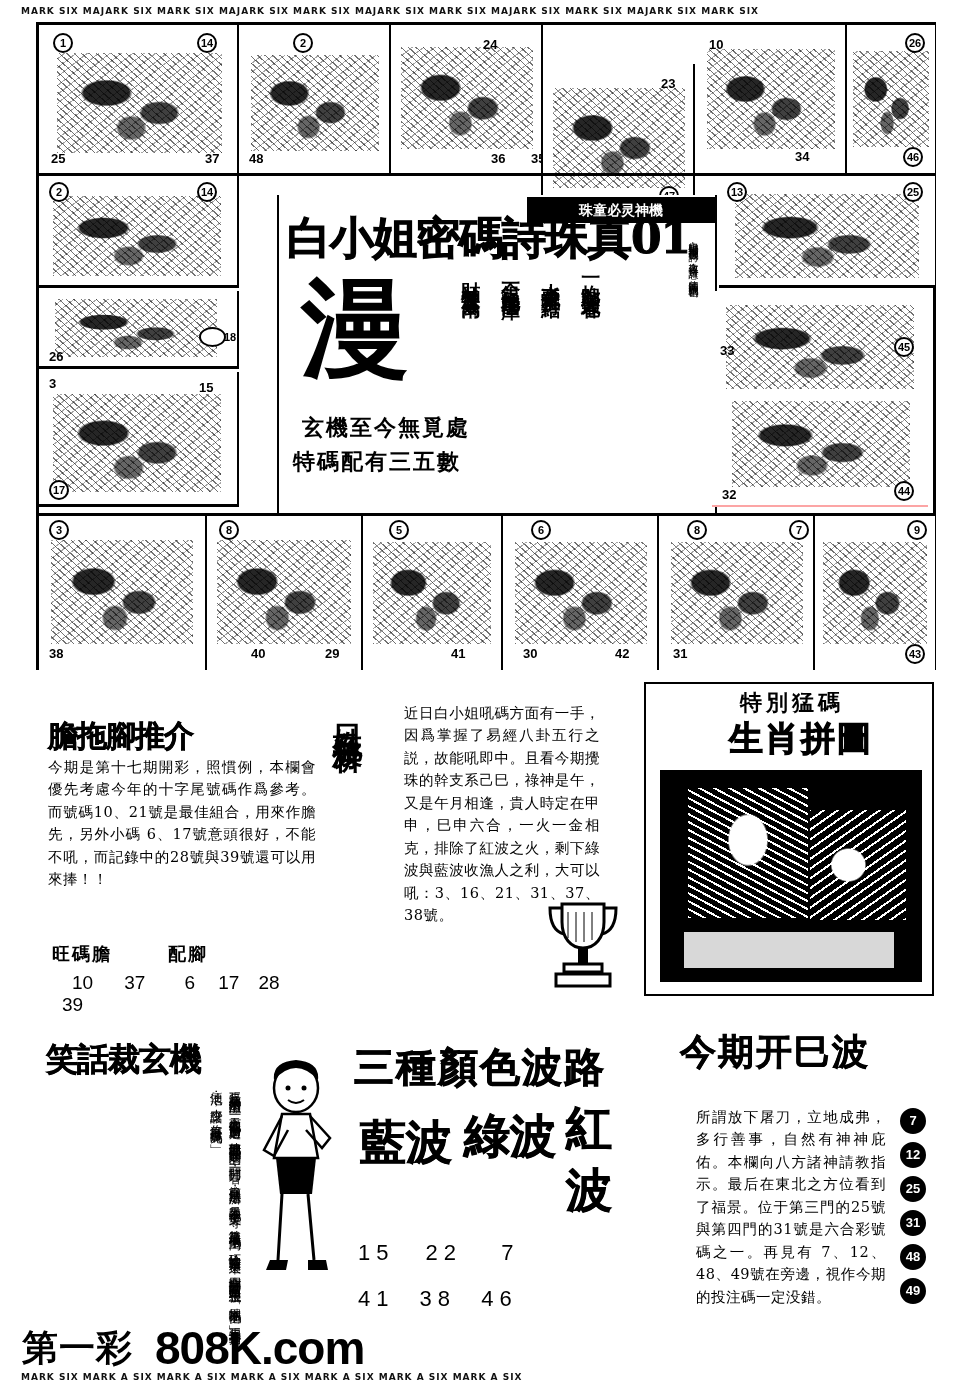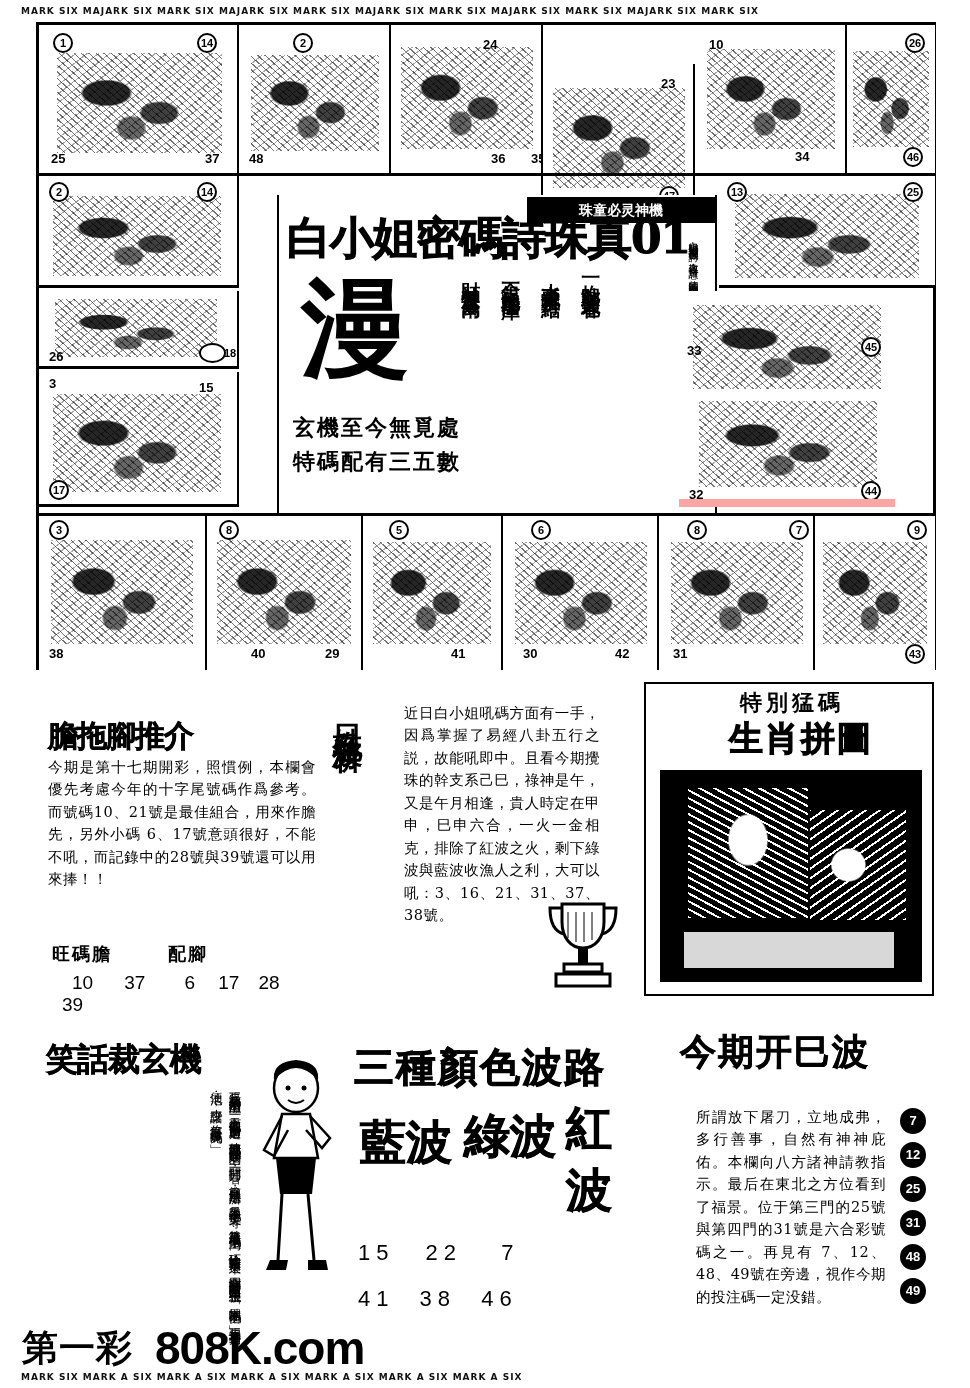--- a/index.html
+++ b/index.html
@@ -207,48 +207,48 @@
     <div class="hr-thick" style="left:0;top:148px;width:100%;height:3px;"></div>
 
     <div class="cell" style="left:0;top:151px;width:200px;height:112px;border-bottom:3px solid #000;">
       <div class="sketch" style="left:14px;top:20px;width:168px;height:80px;"></div>
       <div class="ball" style="left:10px;top:6px;">2</div>
       <div class="ball" style="left:158px;top:6px;">14</div>
     </div>
     <div class="cell" style="left:0;top:266px;width:200px;height:78px;border-bottom:3px solid #000;">
       <div class="sketch" style="left:16px;top:8px;width:162px;height:58px;"></div>
       <div class="num-plain" style="left:10px;top:58px;">26</div>
-      <div class="ball" style="left:160px;top:52px;padding-left:23px;">18</div>
+      <div class="ball" style="left:160px;top:36px;padding-left:23px;">18</div>
     </div>
     <div class="cell" style="left:0;top:347px;width:200px;height:135px;border-bottom:3px solid #000;">
       <div class="sketch" style="left:14px;top:22px;width:168px;height:98px;"></div>
       <div class="num-plain" style="left:10px;top:4px;">3</div>
       <div class="num-plain" style="left:160px;top:8px;">15</div>
       <div class="ball" style="left:10px;top:108px;">17</div>
     </div>
 
     <div class="center-title">
       <div class="blackbar" style="left:248px;top:2px;width:188px;height:26px;font-size:14px;line-height:26px;text-align:center;">珠童必灵神機</div>
       <div class="bigtitle">白小姐密碼詩珠真01</div>
       <div class="man-char">漫</div>
-      <div class="poem-line" style="left:14px;top:218px;">玄機至今無覓處</div>
+      <div class="poem-line" style="left:23px;top:218px;">玄機至今無覓處</div>
       <div class="poem-line" style="left:14px;top:252px;">特碼配有三五數</div>
       <div class="vpoem" style="left:300px;top:72px;height:190px;">一炮貼響大地春</div>
       <div class="vpoem" style="left:260px;top:72px;height:190px;">水壺融化不再結</div>
       <div class="vpoem" style="left:220px;top:72px;height:190px;">金銀一地歸國庫</div>
       <div class="vpoem" style="left:180px;top:72px;height:190px;">財神派送三萬兩</div>
       <div class="vsmall" style="left:352px;top:38px;height:120px;width:70px;">白小姐特別本期神會散碼詩，敬要得邊詩意，使國圖中找到密碼。</div>
     </div>
 
     <div class="cell" style="left:680px;top:151px;width:216px;height:112px;border-right:none;border-bottom:3px solid #000;">
       <div class="sketch" style="left:16px;top:18px;width:184px;height:84px;"></div>
       <div class="ball" style="left:8px;top:6px;">13</div>
       <div class="ball" style="left:184px;top:6px;">25</div>
     </div>
-    <div class="cell" style="left:640px;top:266px;width:216px;height:216px;border-right:none;border-bottom:8px solid #fca5a5;">
+    <div class="cell" style="left:673px;top:266px;width:216px;height:216px;border-right:none;border-bottom:2px solid #fca5a5;">
       <div class="sketch" style="left:14px;top:14px;width:188px;height:84px;"></div>
       <div class="sketch" style="left:20px;top:110px;width:178px;height:86px;"></div>
       <div class="num-plain" style="left:8px;top:52px;">33</div>
       <div class="ball" style="left:182px;top:46px;">45</div>
       <div class="num-plain" style="left:10px;top:196px;">32</div>
       <div class="ball" style="left:182px;top:190px;">44</div>
     </div>
 
     <div class="hr-thick" style="left:0;top:488px;width:100%;height:3px;"></div>
 

